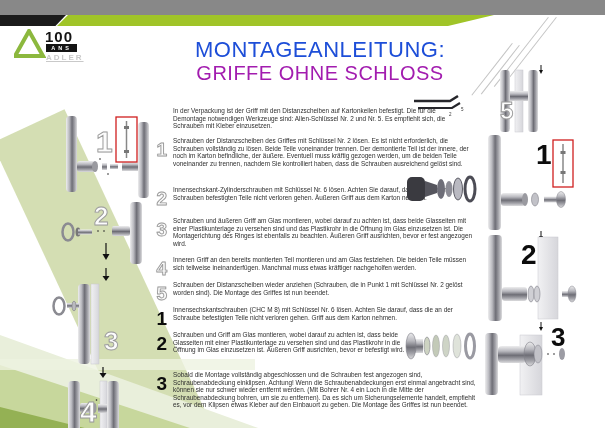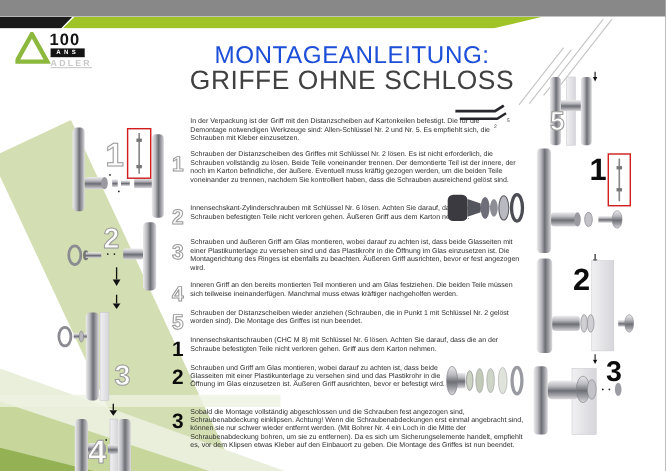--- a/index.html
+++ b/index.html
@@ -27,21 +27,21 @@
     clip-path:polygon(0 0,100% 100%,0 100%);}
   
   #logo{left:14px;top:14px;width:90px;height:36px;}
   #logo .num{position:absolute;left:31px;top:-1px;font-size:15px;font-weight:bold;color:#141414;letter-spacing:1px;}
   #logo .ansbar{position:absolute;left:32px;top:15px;width:31px;height:8px;background:#141414;color:#fff;
     font-size:5.5px;letter-spacing:3px;text-align:center;line-height:8px;font-weight:bold;}
   #logo .adler{position:absolute;left:32px;top:24px;font-size:8px;font-weight:bold;color:#c9c9c9;letter-spacing:2px;text-decoration:underline;}
   
   #title-wrap{left:165px;top:22px;width:310px;text-align:center;}
   #title-line1{font-size:22px;color:#1d4ed8;letter-spacing:.5px;line-height:25px;}
-  #title-line2{font-size:24px;color:#404040;letter-spacing:.5px;line-height:23px;}
+  #title-line2{font-size:20px;color:#a21caf;letter-spacing:.5px;line-height:23px;}
   
   .step{position:absolute;display:flex;align-items:flex-start;left:146px;}
   .step .n{width:21px;text-align:right;margin-right:6px;flex:none;font-size:19px;line-height:19px;font-weight:bold;margin-top:3px;}
   .outline-num{color:#fcfcfc;-webkit-text-stroke:0.9px #9b9b9b;text-shadow:0 0 1px #9b9b9b;font-weight:bold;}
   .solid-num{color:#0c0c0c;font-weight:800;}
   .step p, .para p{margin:0;font-size:6.4px;line-height:7.5px;color:#2e2e2e;}
   .fig-num{position:absolute;font-family:"Liberation Sans",sans-serif;z-index:4;}
   svg{display:block;}
 </style>
 </head>

